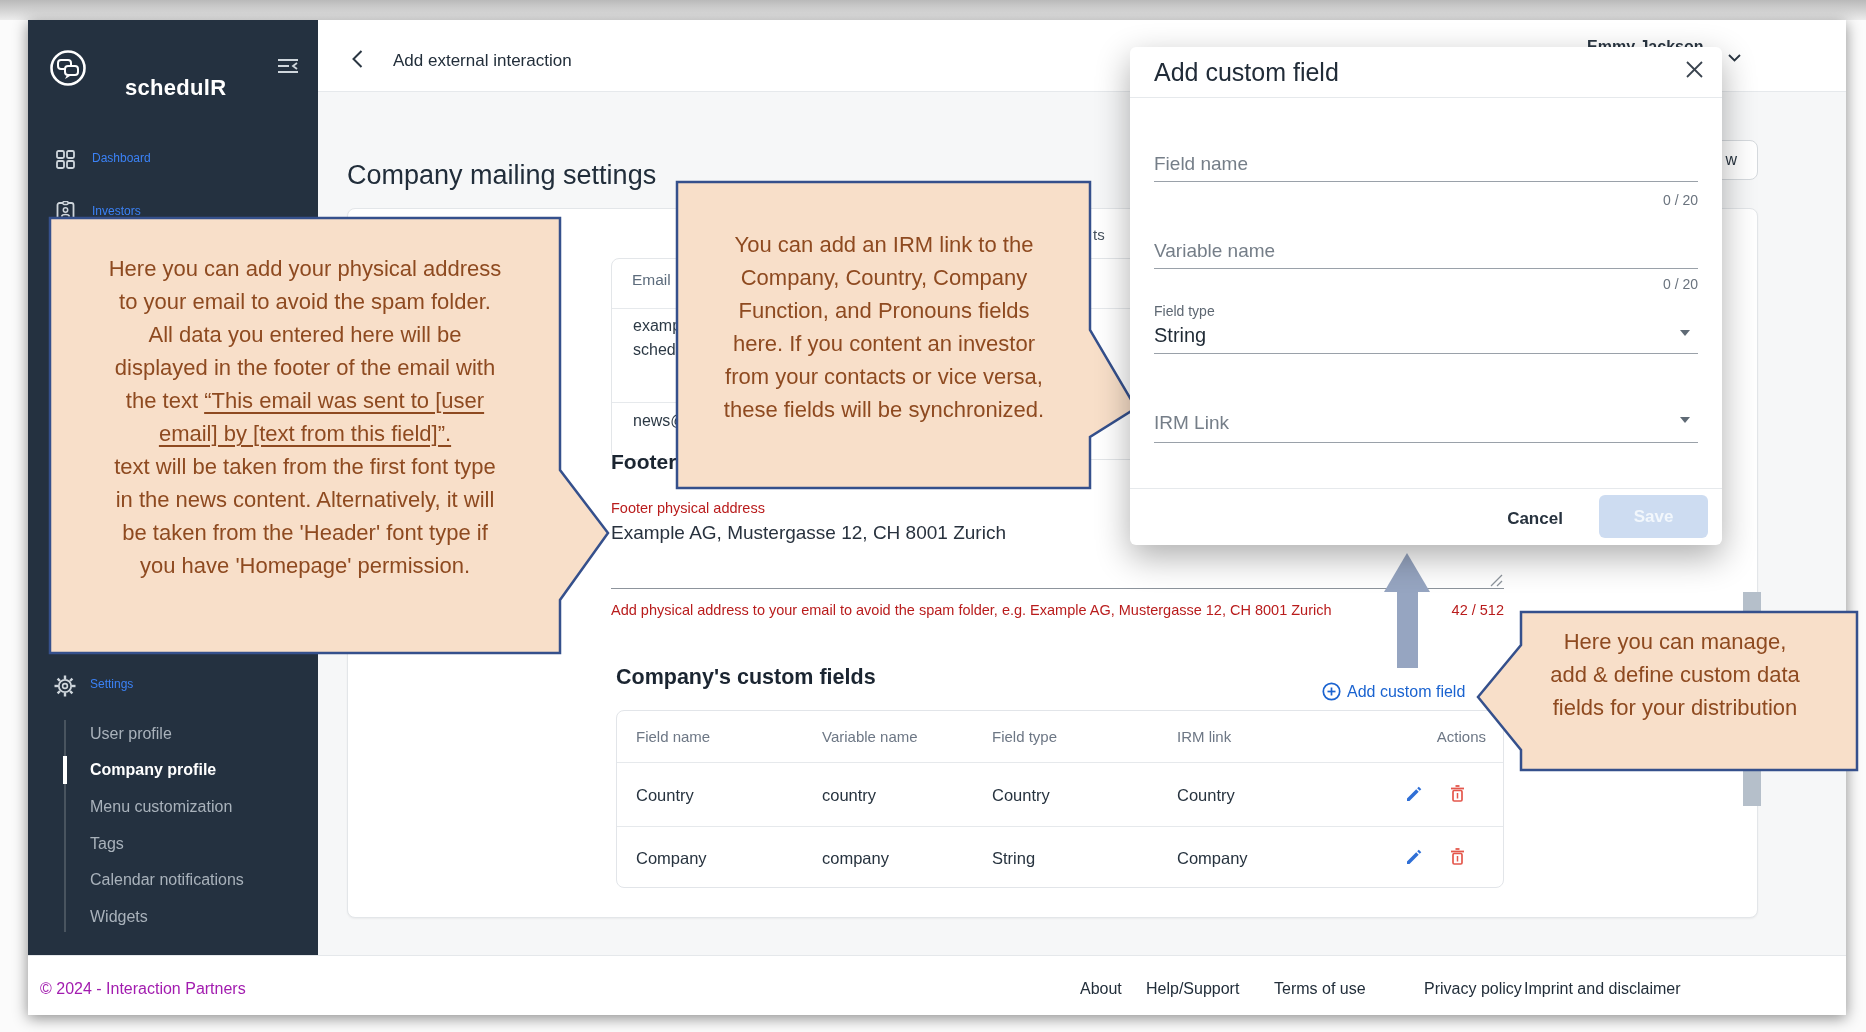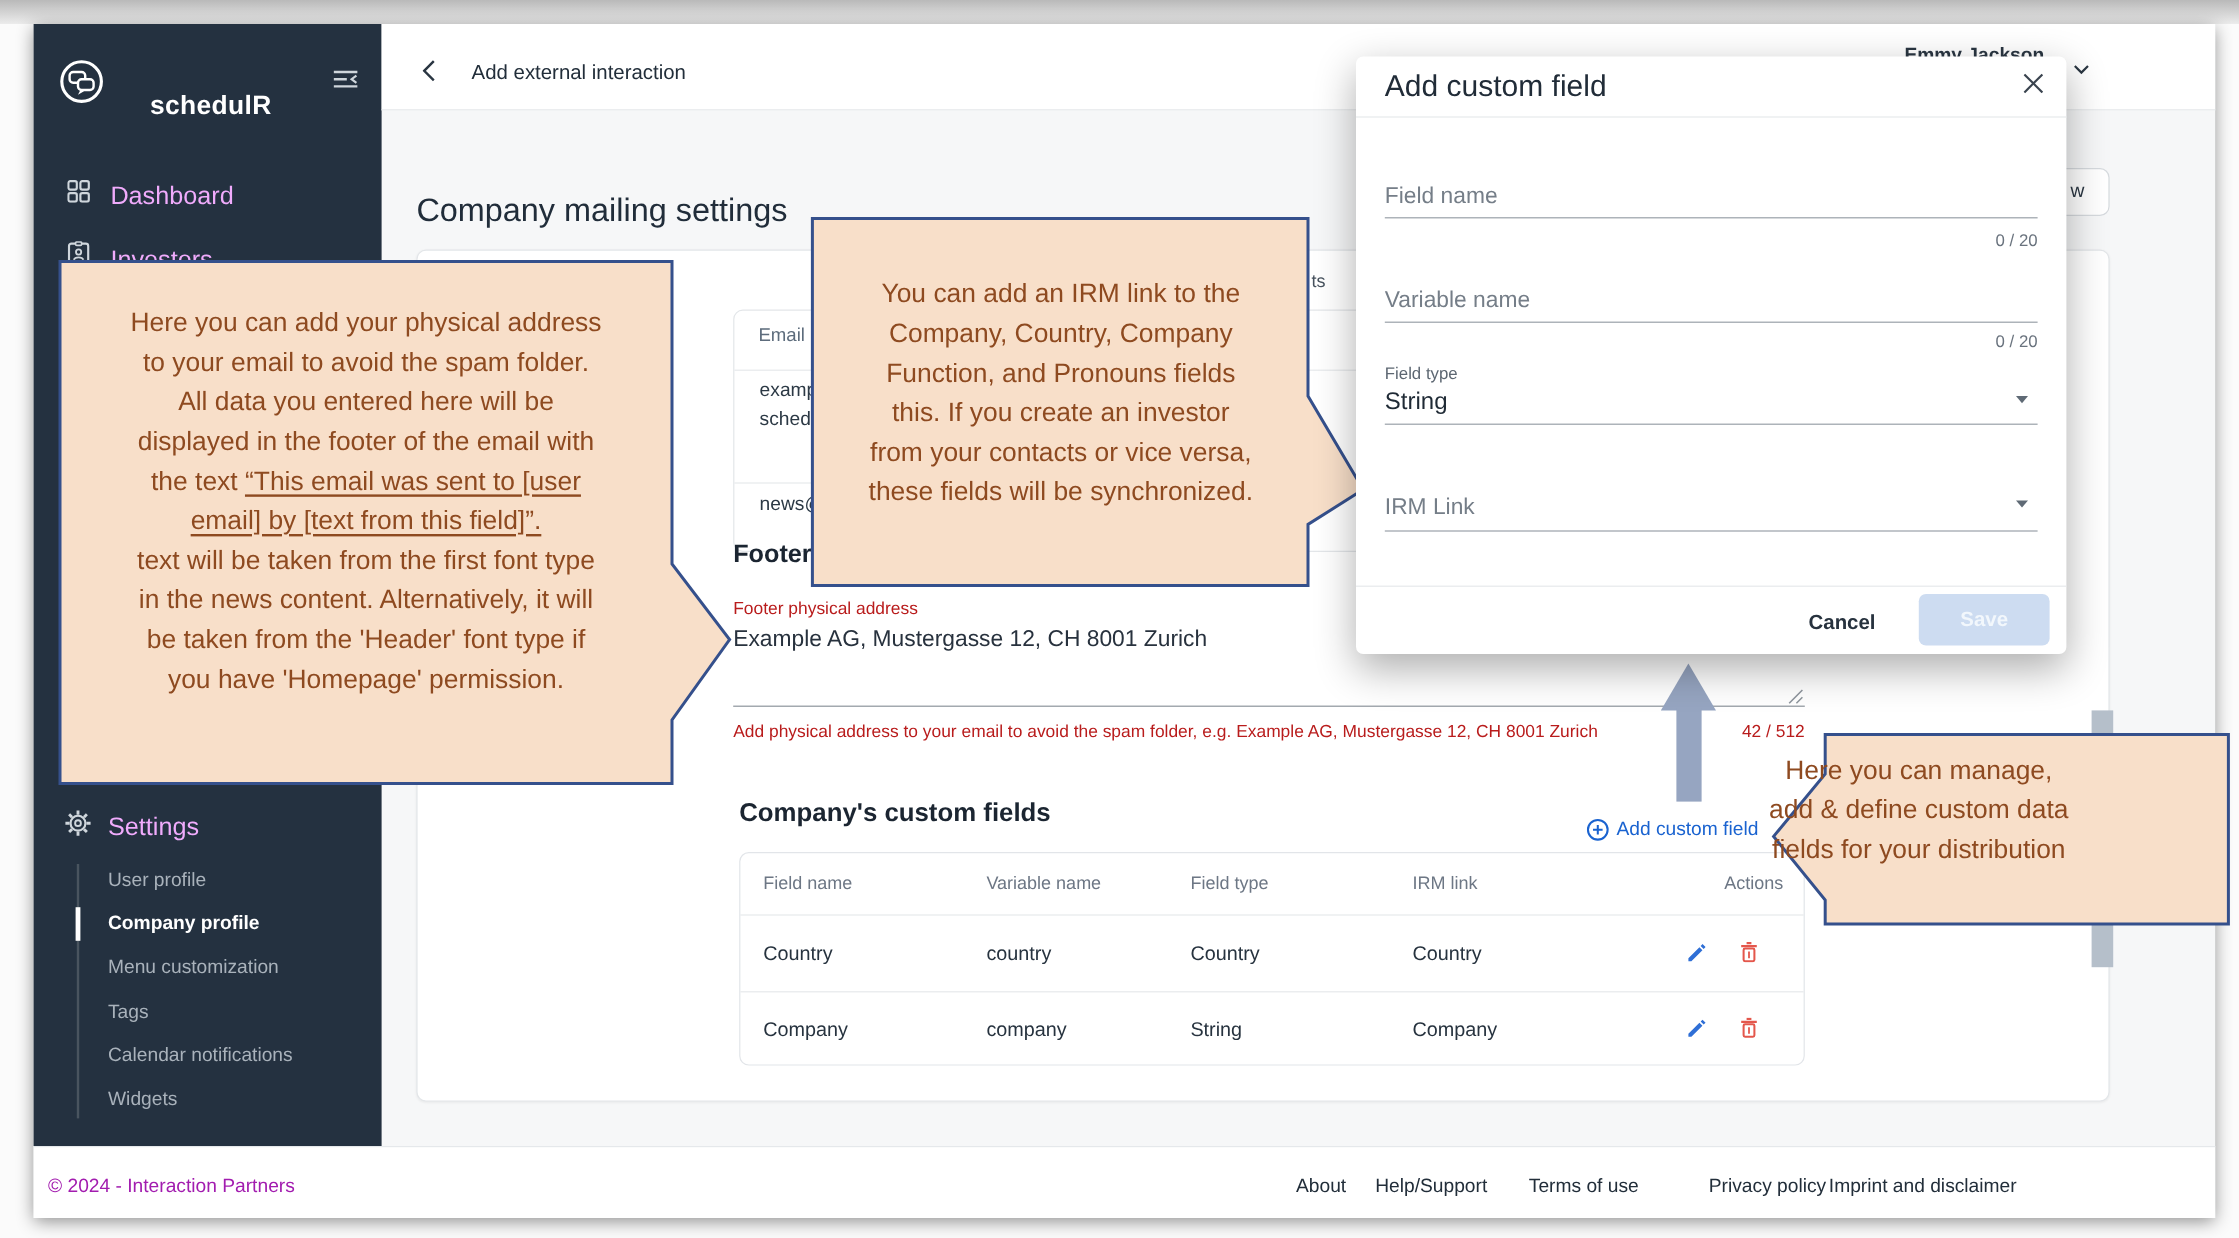--- a/index.html
+++ b/index.html
@@ -7,21 +7,21 @@
   #stage { position:relative; width:1866px; height:1032px; overflow:hidden; background:#fbfbfb; }
   .abs { position:absolute; }
   .txt { white-space:nowrap; line-height:1.15; font-family:"Liberation Sans", sans-serif; }
 
   
   #topband { left:0; top:0; width:1866px; height:20px; background:linear-gradient(#b9b9b9,#ececec); }
   #appwin { left:28px; top:20px; width:1818px; height:995px; background:#f6f7f8; box-shadow:0 3px 14px rgba(0,0,0,.45); }
 
   
   #sidebar { left:28px; top:20px; width:290px; height:935px; background:#243140; }
-  .sb-label { color:#f0abfc; font-size:21px;text-align:center; }
+  .sb-label { color:#3b82f6; font-size:12px;text-align:center; }
   .sb-sub { color:#a9b2bb; font-size:16px; }
   .sb-sub.active { color:#ffffff; font-weight:bold; }
   #brand { left:97px; top:55px; font-size:22px; font-weight:600; color:#ffffff; letter-spacing:.3px; }
 
   
   #topbar { left:318px; top:20px; width:1528px; height:72px; background:#ffffff; border-bottom:1px solid #e6e9ec; }
   #pg-title { left:393px; top:51px; font-size:17px; font-weight:500; color:#222e3a; }
   #username { left:1587px; top:38px; font-size:16px; font-weight:bold; color:#2a3642; }
 
   
@@ -273,26 +273,26 @@
     <div class="co-line">text will be taken from the first font type</div>
     <div class="co-line">in the news content. Alternatively, it will</div>
     <div class="co-line">be taken from the 'Header' font type if</div>
     <div class="co-line">you have 'Homepage' permission.</div>
   </div>
 
   <div class="abs co-text" style="left:682px;top:228px;width:404px;">
     <div class="co-line">You can add an IRM link to the</div>
     <div class="co-line">Company, Country, Company</div>
     <div class="co-line">Function, and Pronouns fields</div>
-    <div class="co-line">this. If you create an investor</div>
+    <div class="co-line">here. If you content an investor</div>
     <div class="co-line">from your contacts or vice versa,</div>
     <div class="co-line">these fields will be synchronized.</div>
   </div>
 
-  <div class="abs co-text" style="left:1433px;top:625px;width:332px;">
+  <div class="abs co-text" style="left:1509px;top:625px;width:332px;">
     <div class="co-line">Here you can manage,</div>
     <div class="co-line">add &amp; define custom data</div>
     <div class="co-line">fields for your distribution</div>
   </div>
 
   <div id="modal" class="abs">
     <div class="abs txt" style="left:24px;top:11px;font-size:25px;color:#212c38;">Add custom field</div>
     <div class="abs" style="left:556px;top:14px;">
       <svg width="17" height="17" viewBox="0 0 17 17">
         <line x1="1" y1="1" x2="16" y2="16" stroke="#39434e" stroke-width="1.8"></line>

